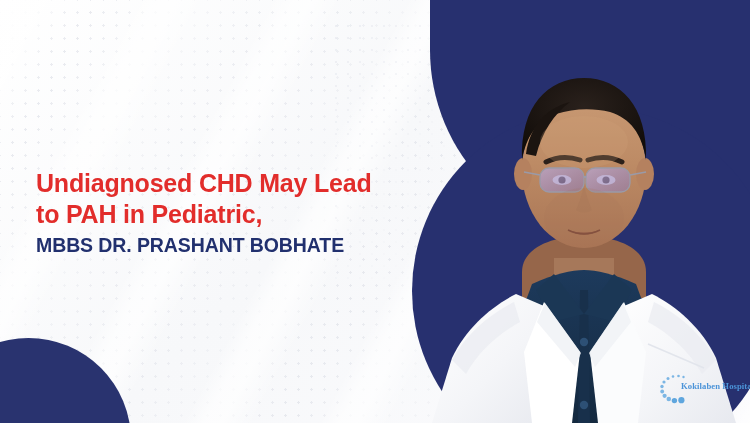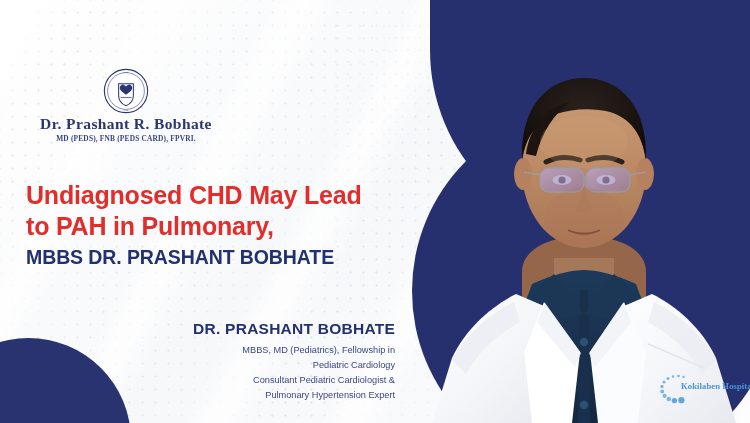--- a/index.html
+++ b/index.html
@@ -158,24 +158,23 @@
     font-weight: bold;
     letter-spacing: .18px;
     color: #3a4480;
     margin-top: 2px;
     white-space: nowrap;
   }
 
   
   .headline {
     position: absolute;
-    left: 26px;
+    left: 36px;
     top: 168px;
     width: 390px;
-    margin-top: 12px;
   }
   .headline-main {
     font-size: 25px;
     font-weight: bold;
     color: #e22d2b;
     line-height: 1.22;
     letter-spacing: -0.2px;
   }
   .headline-sub {
     font-size: 19.5px;
@@ -338,54 +337,29 @@
       <path d="M180 164 q-5 18 -8 24 q8 5 16 0 q-3 -6 -8 -24" fill="#ab7a59" opacity=".55"></path>
 
       <path d="M164 208 q16 9 32 0 q-16 5 -32 0 z" fill="#8c5543"></path>
       <path d="M164 208 q16 8 32 0" stroke="#7d4a3a" stroke-width="1.6" fill="none"></path>
 
       <ellipse cx="180" cy="196" rx="40" ry="30" fill="#a97656" opacity=".18"></ellipse>
       <ellipse cx="180" cy="120" rx="44" ry="26" fill="#d0a27d" opacity=".22"></ellipse>
     </g>
   </svg>
 
-  <div class="brand">
-    <svg class="brand-emblem" viewBox="0 0 100 100">
-      <circle cx="50" cy="50" r="47" fill="none" stroke="#2b3570" stroke-width="2.4"></circle>
-      <circle cx="50" cy="50" r="40" fill="none" stroke="#2b3570" stroke-width="1.2"></circle>
-      <circle cx="50" cy="50" r="31" fill="#ffffff"></circle>
-      <path d="M34 34 h32 v26 q0 16 -16 22 q-16 -6 -16 -22 z" fill="none" stroke="#2b3570" stroke-width="2.2"></path>
-      <path d="M50 40 q8 -8 13 0 q4 7 -13 18 q-17 -11 -13 -18 q5 -8 13 0 z" fill="#2b3570"></path>
-      <path d="M38 64 h24" stroke="#2b3570" stroke-width="1.6"></path>
-      <g fill="#2b3570" font-size="7" font-family="Liberation Serif, serif">
-        <text x="50" y="14" text-anchor="middle">• • •</text>
-        <text x="50" y="95" text-anchor="middle">• • •</text>
-      </g>
-    </svg>
-    <div class="brand-name">Dr. Prashant R. Bobhate</div>
-    <div class="brand-creds">MD (PEDS), FNB (PEDS CARD), FPVRI.</div>
-  </div>
 
   <div class="headline">
     <div class="headline-main">
       <div>Undiagnosed CHD May Lead</div>
-      <div>to PAH in Pulmonary,</div>
+      <div>to PAH in Pediatric,</div>
     </div>
     <div class="headline-sub">MBBS DR. PRASHANT BOBHATE</div>
   </div>
 
-  <div class="namecard">
-    <div class="namecard-name">DR. PRASHANT BOBHATE</div>
-    <div class="namecard-lines">
-      <div>MBBS, MD (Pediatrics), Fellowship in</div>
-      <div>Pediatric Cardiology</div>
-      <div>Consultant Pediatric Cardiologist &amp;</div>
-      <div>Pulmonary Hypertension Expert</div>
-    </div>
-  </div>
 
   <div class="coat-logo">
     <svg width="86" height="34" viewBox="0 0 86 34">
       <g fill="#7cb6e4">
         <circle cx="16" cy="4.5" r="1.3"></circle>
         <circle cx="21.5" cy="4.0" r="1.3"></circle>
         <circle cx="26.5" cy="5.0" r="1.2"></circle>
         <circle cx="11" cy="6.5" r="1.5"></circle>
         <circle cx="7" cy="10" r="1.6"></circle>
         <circle cx="5" cy="14.5" r="1.7"></circle>

